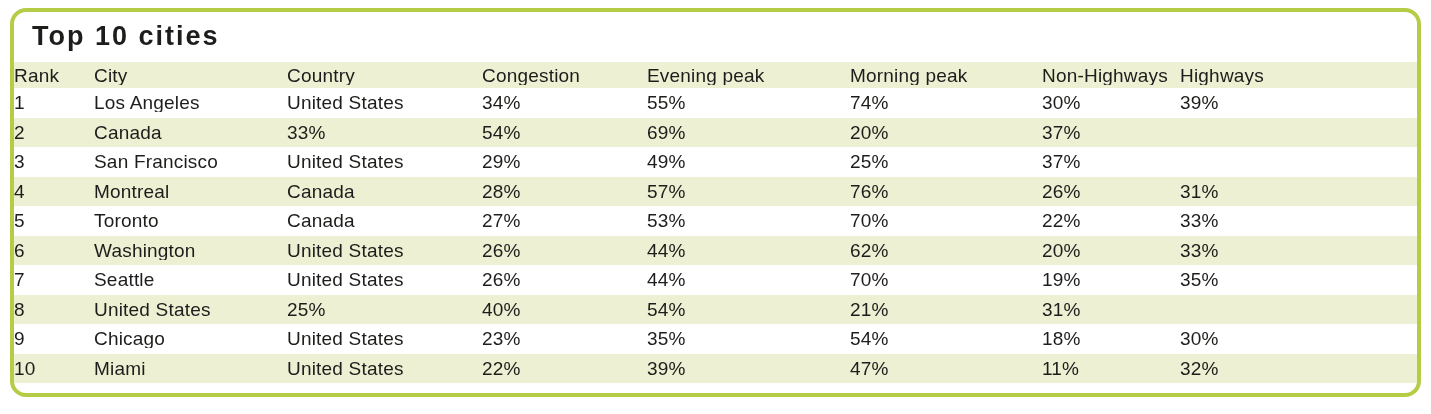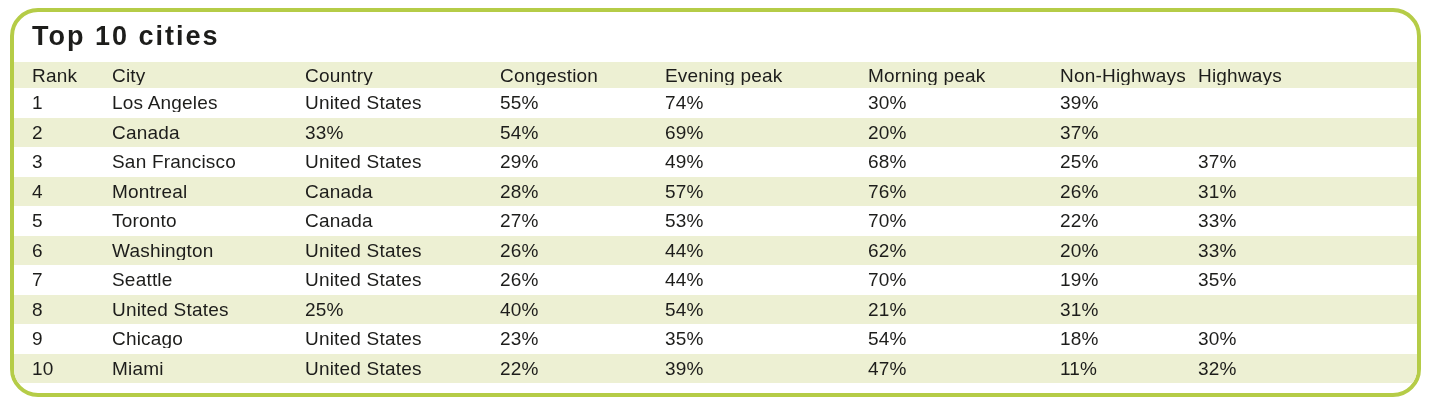--- a/index.html
+++ b/index.html
@@ -15,37 +15,36 @@
     background: #ffffff;
     overflow: hidden;
   }
   .panel {
     position: absolute;
     left: 10px;
     top: 8px;
     width: 1411px;
     height: 389px;
     border: 4px solid #b5cc47;
-    border-radius: 28px;
+    border-radius: 16px;
     background: #ffffff;
     overflow: hidden;
   }
   .title {
     margin: 9px 0 0 18px;
     font-size: 27px;
     line-height: 30px;
     font-weight: 700;
     letter-spacing: 2px;
     color: #1d1d1b;
   }
   .table { margin-top: 11px; width: 100%; }
   .row {
     display: grid;
     grid-template-columns: 80px 193px 195px 165px 203px 192px 138px 1fr;
-    padding-left: 18px;
     align-items: center;
     width: 100%;
   }
   .row.header { height: 26px; }
   .row.data { height: 29.5px; }
   .row.stripe { background: #edf0d3; }
   .cell {
     font-size: 19px;
     line-height: 1;
     white-space: nowrap;
@@ -69,41 +68,41 @@
           <div class="cell">Evening peak</div>
           <div class="cell">Morning peak</div>
           <div class="cell">Non-Highways</div>
           <div class="cell">Highways</div>
         </div>
       <div id="rows-container">
           <div class="row data">
             <div class="cell">1</div>
             <div class="cell">Los Angeles</div>
             <div class="cell">United States</div>
+            <div class="cell">34%</div>
             <div class="cell">55%</div>
             <div class="cell">74%</div>
             <div class="cell">30%</div>
             <div class="cell">39%</div>
           </div>
           <div class="row data stripe">
             <div class="cell">2</div>
             <div class="cell">Canada</div>
             <div class="cell">33%</div>
             <div class="cell">54%</div>
             <div class="cell">69%</div>
             <div class="cell">20%</div>
             <div class="cell">37%</div>
           </div>
           <div class="row data">
             <div class="cell">3</div>
             <div class="cell">San Francisco</div>
             <div class="cell">United States</div>
             <div class="cell">29%</div>
             <div class="cell">49%</div>
-            <div class="cell">68%</div>
             <div class="cell">25%</div>
             <div class="cell">37%</div>
           </div>
           <div class="row data stripe">
             <div class="cell">4</div>
             <div class="cell">Montreal</div>
             <div class="cell">Canada</div>
             <div class="cell">28%</div>
             <div class="cell">57%</div>
             <div class="cell">76%</div>

